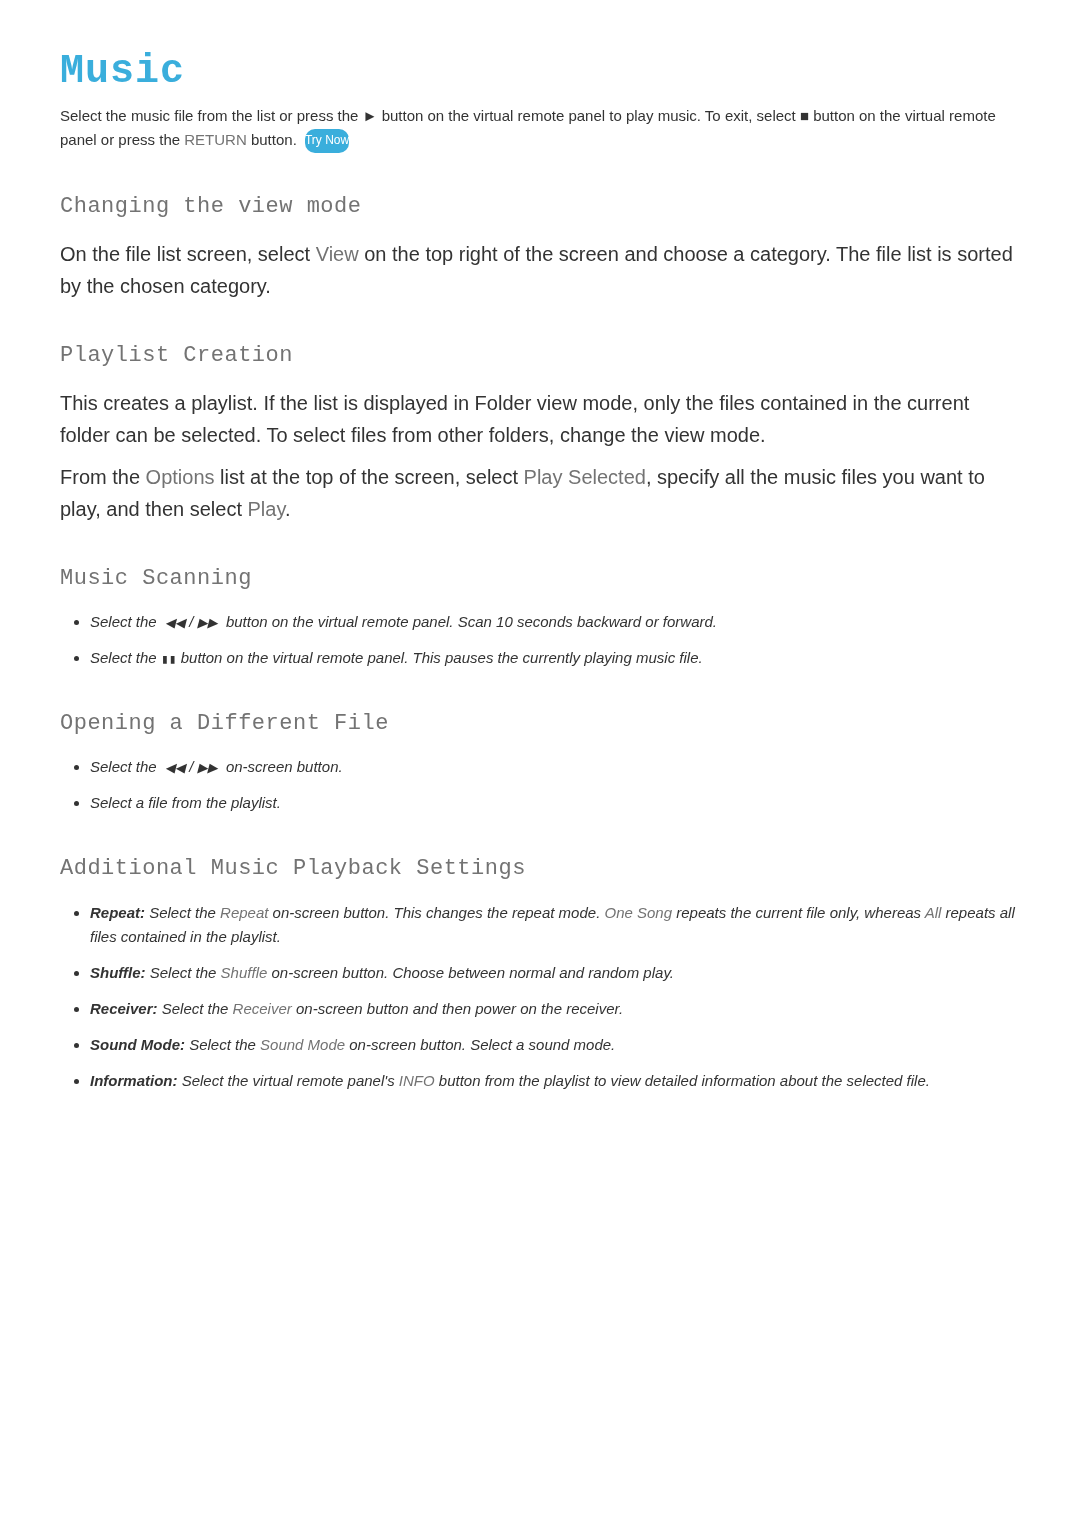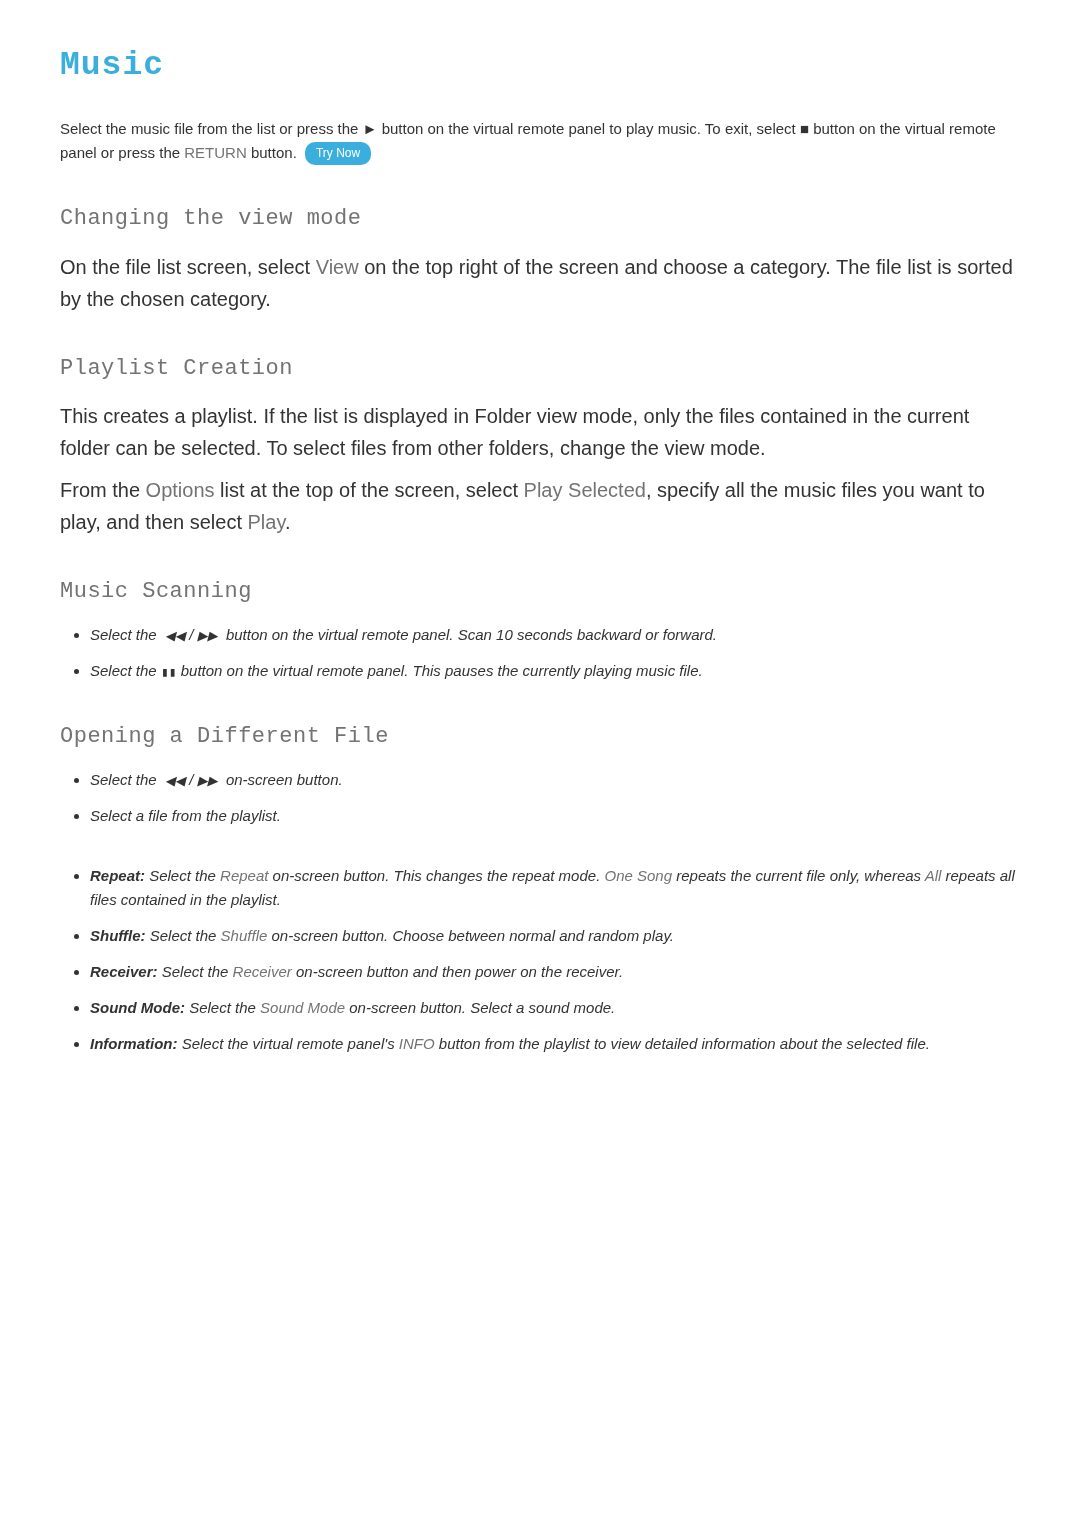--- a/index.html
+++ b/index.html
@@ -12,24 +12,23 @@
       background: #ffffff;
       font-family: 'Segoe UI', Arial, sans-serif;
       font-size: 15px;
       color: #333333;
       line-height: 1.6;
       padding: 40px 60px;
       max-width: 1080px;
     }
 
     h1 {
-      font-size: 33px;
+      font-size: 40px;
       font-weight: 600;
       color: #3aaedc;
-      margin-bottom: 24px;
       font-family: 'Courier New', monospace;
       letter-spacing: 1px;
     }
 
     h2 {
       font-size: 22px;
       font-weight: 500;
       color: #737373;
       margin-bottom: 14px;
       font-family: 'Courier New', monospace;
@@ -53,21 +52,21 @@
 
     .link-text {
       color: #737373;
     }
 
     .try-now-badge {
       display: inline-block;
       background-color: #3aaedc;
       color: #ffffff;
       font-size: 12px;
-      padding: 2px 11px;
+      padding: 2px 0;
       border-radius: 10px;
       margin-left: 4px;
       vertical-align: middle;
     }
 
     ul {
       list-style: disc;
       padding-left: 30px;
     }
 
@@ -124,20 +123,21 @@
     <li>
       Select the &nbsp;<span style="font-size:13px;">◀◀</span>&nbsp;/&nbsp;<span style="font-size:13px;">▶▶</span>&nbsp; on-screen button.
     </li>
     <li>
       Select a file from the playlist.
     </li>
   </ul>
 </div>
 
 <div class="section">
+  <h2>Additional Music Playback Settings</h2>
   <ul>
     <li>
       <strong>Repeat:</strong> Select the <span class="link-text">Repeat</span> on-screen button. This changes the repeat mode. <span class="link-text">One Song</span> repeats the current file only, whereas <span class="link-text">All</span> repeats all files contained in the playlist.
     </li>
     <li>
       <strong>Shuffle:</strong> Select the <span class="link-text">Shuffle</span> on-screen button. Choose between normal and random play.
     </li>
     <li>
       <strong>Receiver:</strong> Select the <span class="link-text">Receiver</span> on-screen button and then power on the receiver.
     </li>

